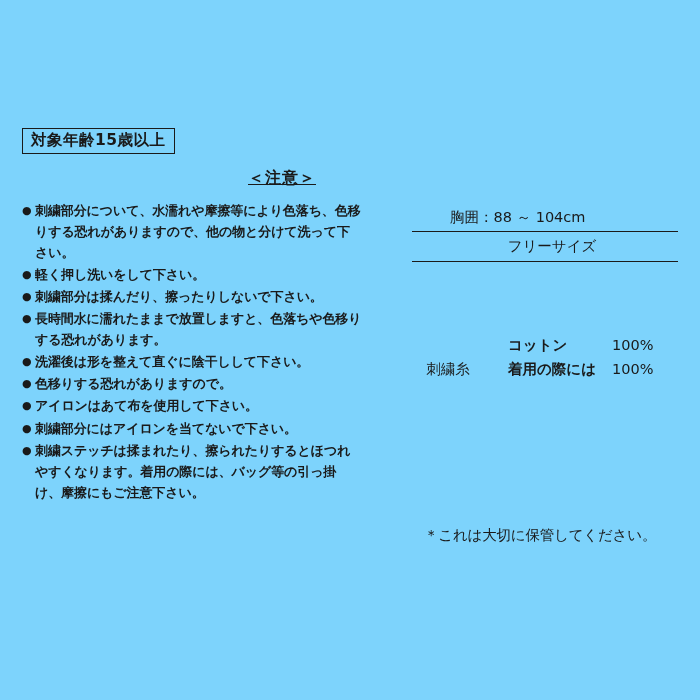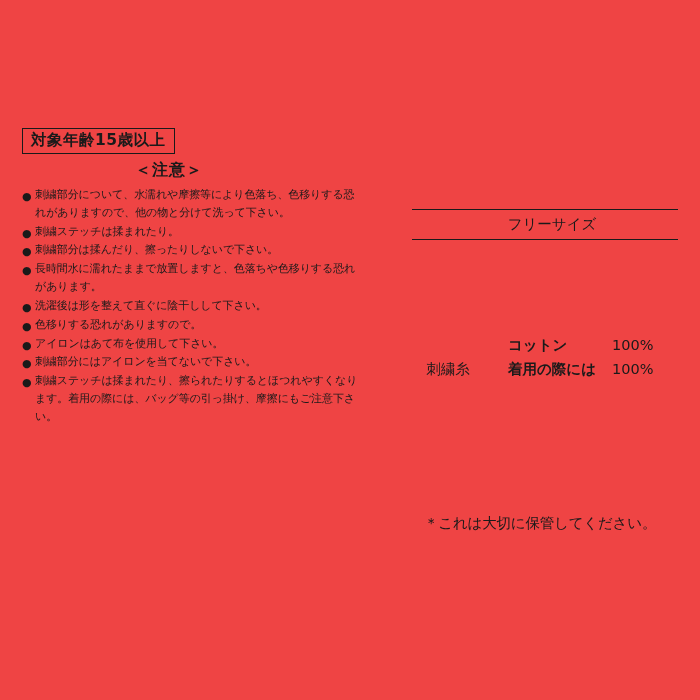--- a/index.html
+++ b/index.html
@@ -4,21 +4,21 @@
 <style>
   html, body {
     margin: 0;
     padding: 0;
     background: #ffffff;
   }
   .page {
     position: relative;
     width: 700px;
     height: 700px;
-    background: #ef4444;
+    background: #7dd3fc;
     font-family: "DejaVu Sans", sans-serif;
     color: #1a1a1a;
     overflow: hidden;
   }
 
   
   .left-col {
     position: absolute;
     left: 22px;
     top: 128px;
@@ -27,32 +27,34 @@
   .age-box {
     display: inline-block;
     border: 1.5px solid #1a1a1a;
     padding: 3px 8px 4px 8px;
     font-size: 15.5px;
     font-weight: bold;
     letter-spacing: 0.5px;
     line-height: 1.1;
   }
   .caution-title {
-    margin-top: 6px;
-    text-align: center;
+    margin-top: 14px;
+    text-align: right;
     font-size: 16px;
     font-weight: bold;
     letter-spacing: 1px;
     padding-right: 46px;
+    text-decoration: underline;
   }
   .notes {
-    margin-top: 5px;
-    font-size: 11px;
+    margin-top: 11px;
+    font-size: 13px;
     line-height: 1.62;
     letter-spacing: -0.1px;
+    font-weight: bold;
   }
   .note {
     display: block;
     text-indent: 0;
     padding-left: 13px;
     position: relative;
     margin-bottom: 1px;
   }
   .note::before {
     content: "\25CF";
@@ -122,52 +124,54 @@
 
   .footer {
     position: absolute;
     left: 424px;
     top: 514px;
     width: 260px;
   }
   .keep-note {
     font-size: 14.5px;
     letter-spacing: -0.2px;
+    margin-top: 12px;
   }
   .code {
     margin-top: 18px;
     font-size: 18px;
     letter-spacing: 0.4px;
   }
 </style>
 </head>
 <body>
 
 <div class="page">
 
   <div class="left-col">
     <div class="age-box">対象年齢15歳以上</div>
 
     <div class="caution-title">＜注意＞</div>
 
     <div class="notes">
       <span class="note">刺繍部分について、水濡れや摩擦等により色落ち、色移りする恐れがありますので、他の物と分けて洗って下さい。</span>
-      <span class="note">刺繍ステッチは揉まれたり。</span>
+      <span class="note">軽く押し洗いをして下さい。</span>
       <span class="note">刺繍部分は揉んだり、擦ったりしないで下さい。</span>
       <span class="note">長時間水に濡れたままで放置しますと、色落ちや色移りする恐れがあります。</span>
       <span class="note">洗濯後は形を整えて直ぐに陰干しして下さい。</span>
       <span class="note">色移りする恐れがありますので。</span>
       <span class="note">アイロンはあて布を使用して下さい。</span>
       <span class="note">刺繍部分にはアイロンを当てないで下さい。</span>
       <span class="note">刺繍ステッチは揉まれたり、擦られたりするとほつれやすくなります。着用の際には、バッグ等の引っ掛け、摩擦にもご注意下さい。</span>
     </div>
   </div>
 
   <div class="right-col">
     <div class="size-rows">
+      <div>胸囲：88 ～ 104cm</div>
     </div>
     <div class="size-rule"></div>
     <div class="freesize">フリーサイズ</div>
     <div class="free-rule"></div>
   </div>
 
   <div class="material">
     <table class="material-table">
       <tbody>
           <tr>

